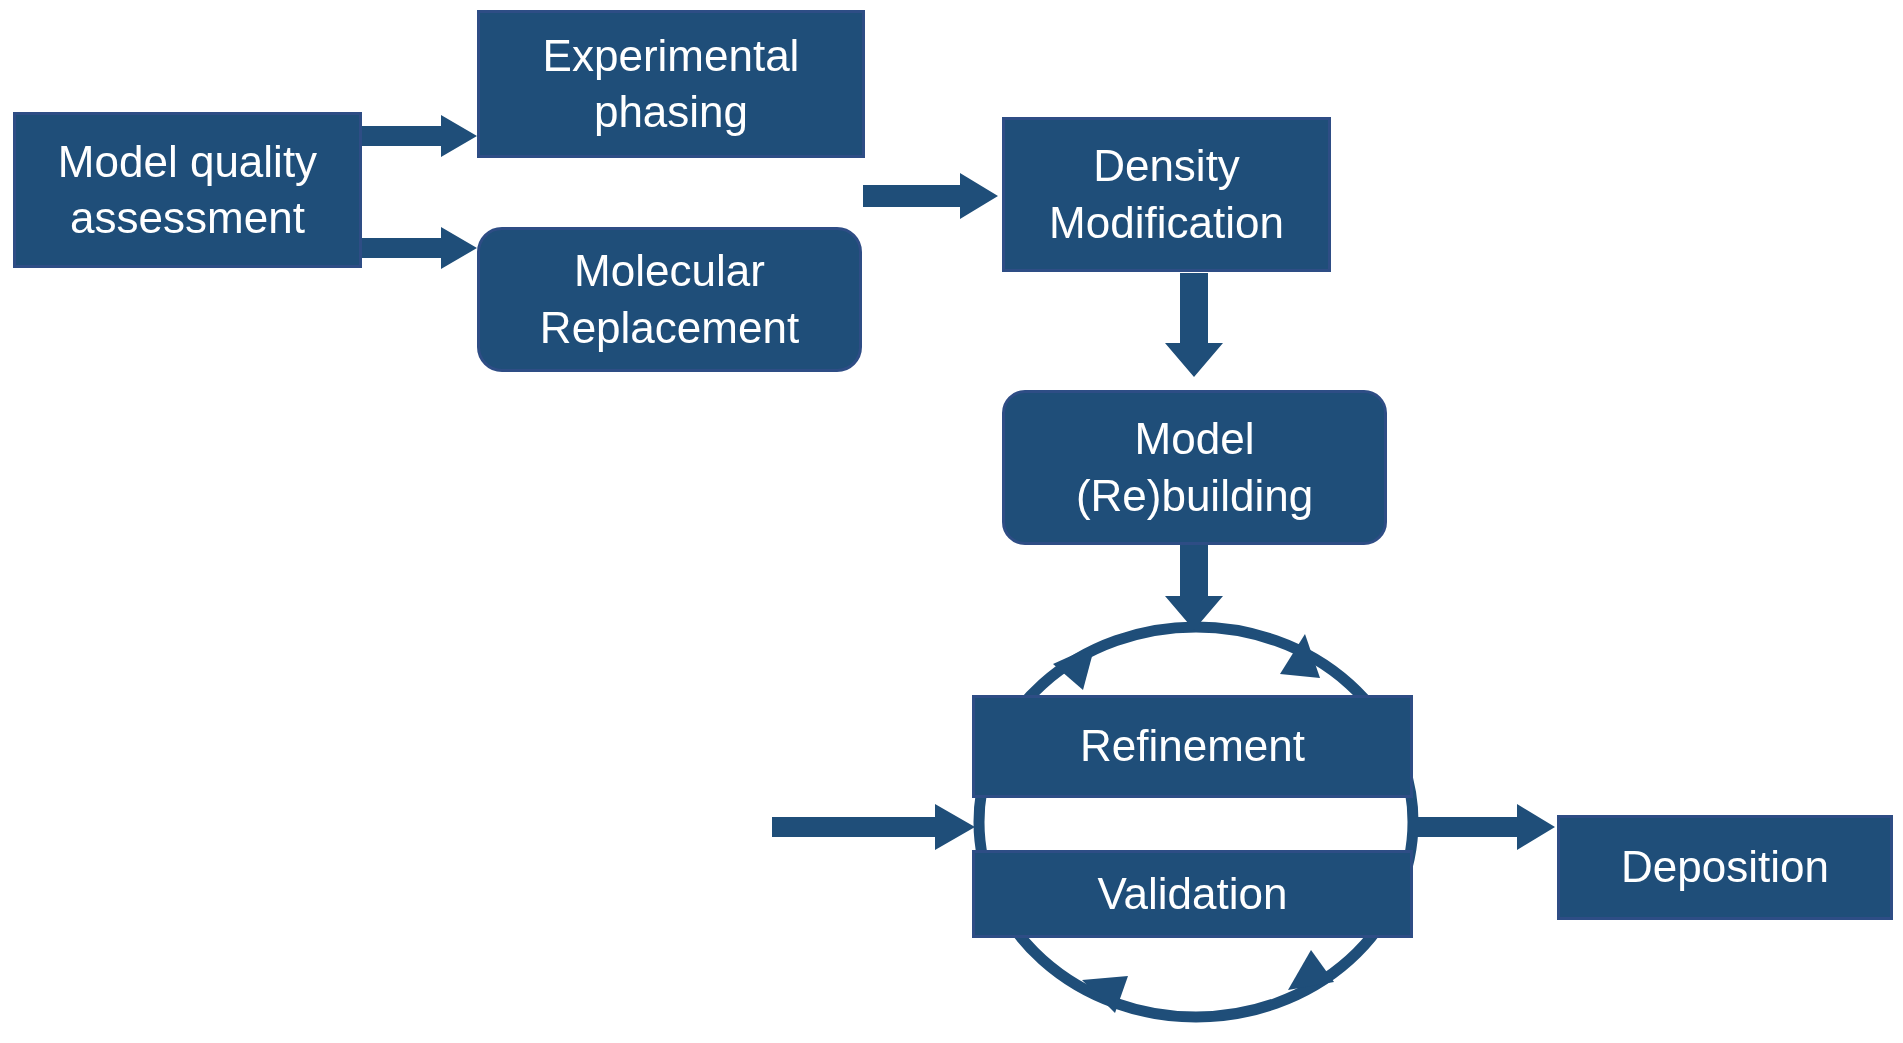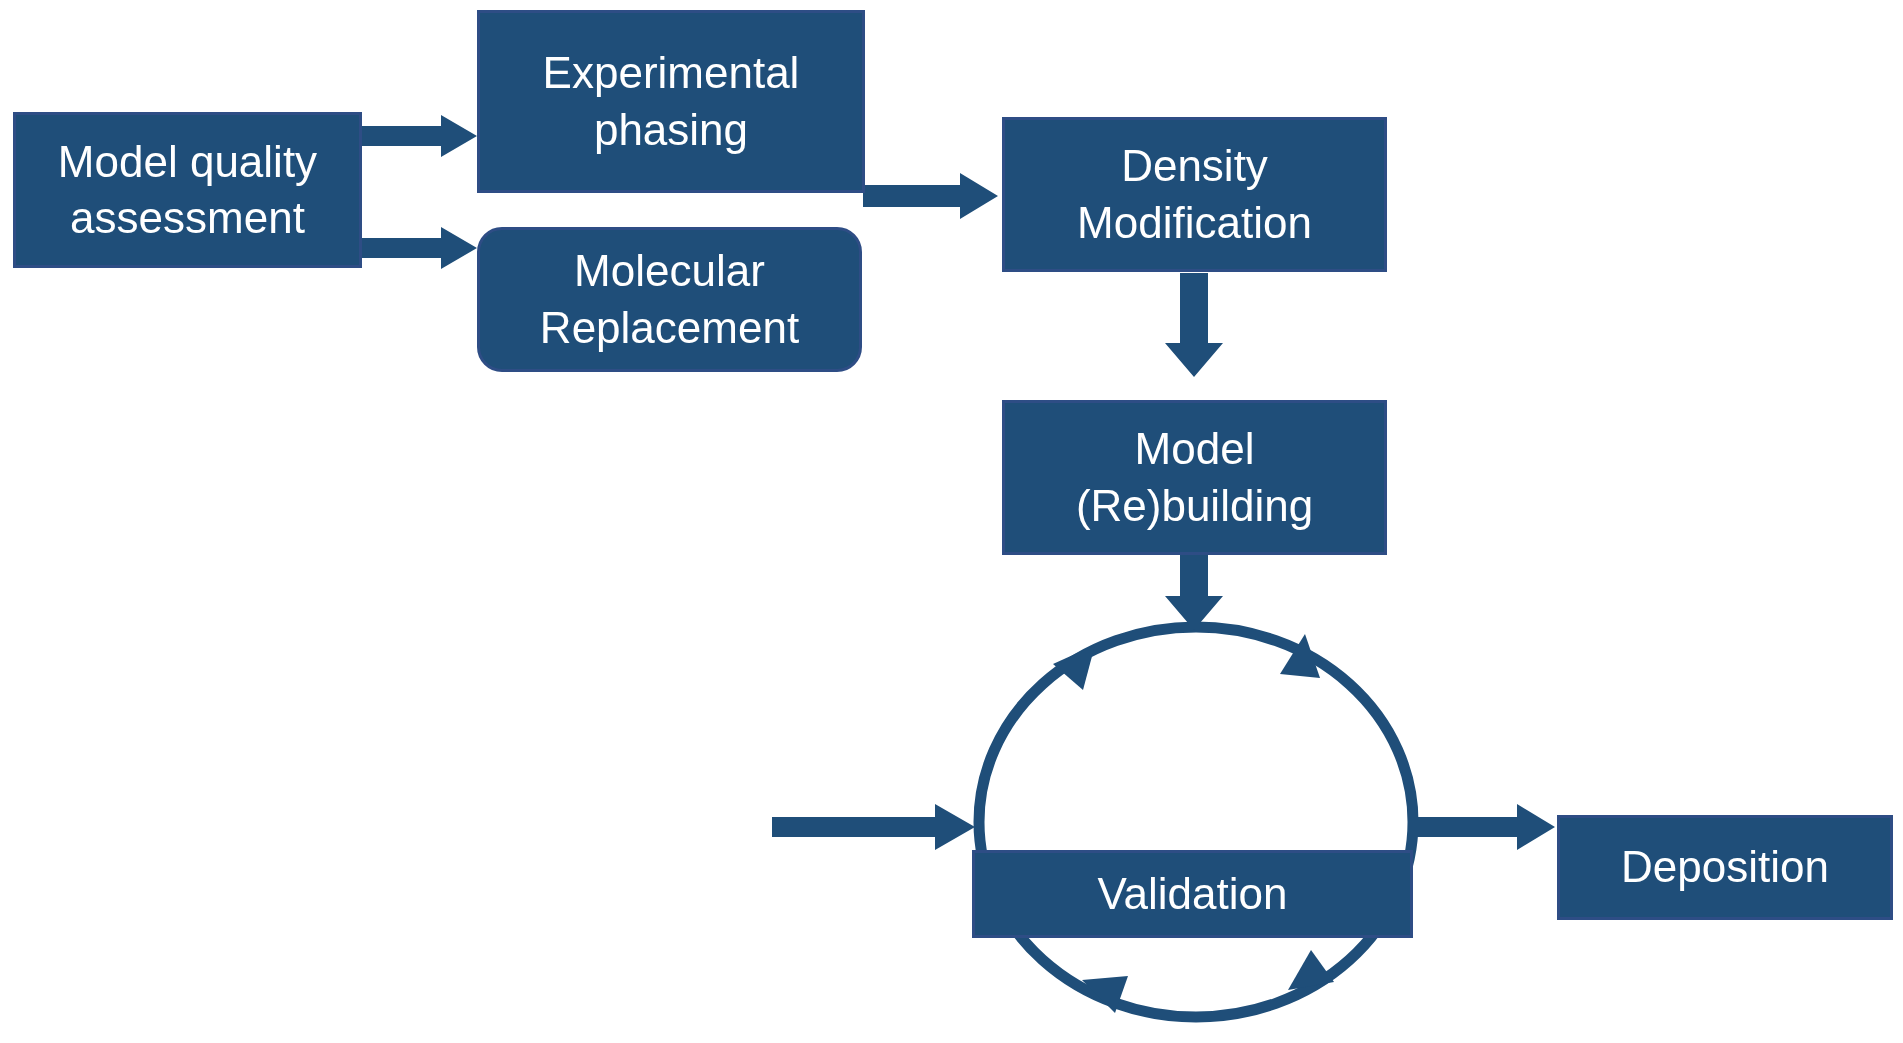--- a/index.html
+++ b/index.html
@@ -53,40 +53,43 @@
     <path d="M1180,537 L1208,537 L1208,596 L1223,596 L1194,630 L1165,596 L1180,596 Z" fill="#1F4E79"></path>
     <path d="M772,817 L935,817 L935,804 L975,827 L935,850 L935,837 L772,837 Z" fill="#1F4E79"></path>
     <path d="M1413,817 L1517,817 L1517,804 L1555,827 L1517,850 L1517,837 L1413,837 Z" fill="#1F4E79"></path>
   </svg>
 
   <div class="node" style="left:13px; top:112px; width:349px; height:156px;">
     <span>Model quality
 assessment</span>
   </div>
 
-  <div class="node" style="left:477px; top:10px; width:388px; height:183px;">
+  <div class="node" style="left:477px; top:10px; width:388px; height:148px;">
     <span>Experimental
 phasing</span>
   </div>
 
   <div class="node" style="left:477px; top:227px; width:385px; height:145px;border-radius:25px;">
     <span>Molecular
 Replacement</span>
   </div>
 
-  <div class="node" style="left:1002px; top:117px; width:385px; height:155px;">
+  <div class="node" style="left:1002px; top:117px; width:329px; height:155px;">
     <span>Density
 Modification</span>
   </div>
 
-  <div class="node" style="left:1002px; top:400px; width:385px; height:155px;">
+  <div class="node" style="left:1002px; top:390px; width:385px; height:155px;border-radius:23px;">
     <span>Model
 (Re)building</span>
   </div>
 
+  <div class="node" style="left:972px; top:695px; width:441px; height:103px;">
+    <span>Refinement</span>
+  </div>
 
   <div class="node" style="left:972px; top:850px; width:441px; height:88px;">
     <span>Validation</span>
   </div>
 
 
   <div class="node" style="left:1557px; top:815px; width:336px; height:105px;">
     <span>Deposition</span>
   </div>
 

